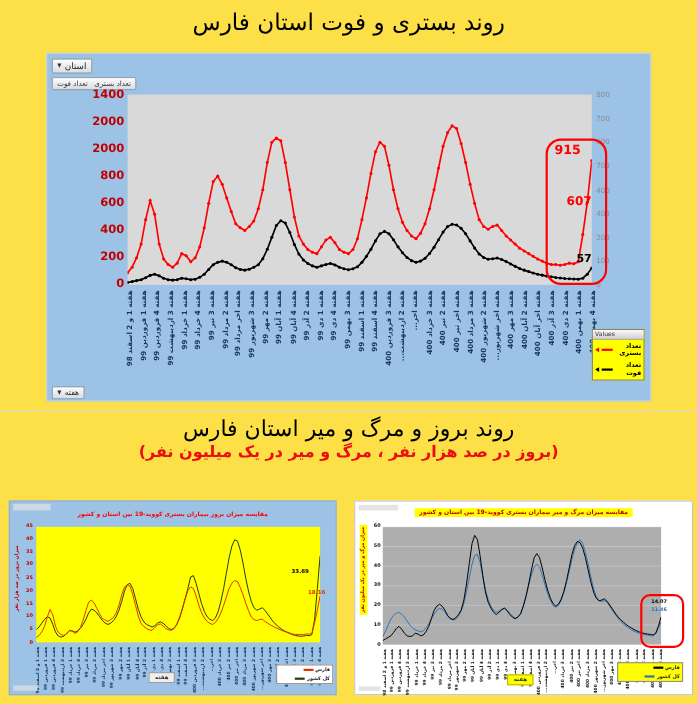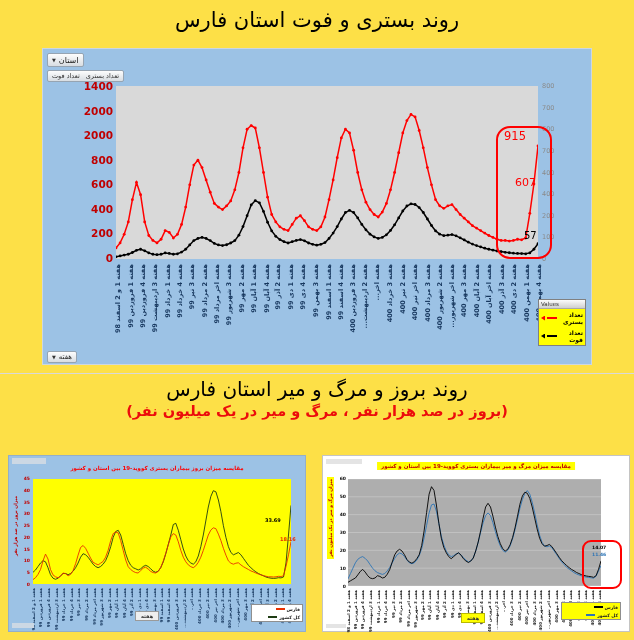--- a/index.html
+++ b/index.html
@@ -29,21 +29,21 @@
   .yr-top { left:499px; top:33px; width:22px; height:181px; font-size:6.5px; color:#8a8a8a; text-align:left; }
   .xrow { display:flex; justify-content:space-between; }
   .xrow .xc { width:1px; position:relative; }
   .xrow .xc span { position:absolute; right:3px; top:2px; transform:rotate(-90deg);
                    transform-origin:top right; white-space:nowrap; display:block; }
   .xrow-top { left:73px; top:213px; width:422px; height:97px; }
   .xrow-top .xc span { font-size:6.5px; font-weight:bold; color:#17375e; }
 
   .anno-box { left:453px; top:77px; width:56px; height:133px; border:2.5px solid #ff0000;
               border-radius:14px; z-index:5; }
-  .anno { font-weight:normal; z-index:6; }
+  .anno { font-weight:bold; z-index:6; }
   .a915 { left:461px; top:80px; font-size:11.5px; }
   .a607 { left:472px; top:127px; font-size:11px; }
   .a71  { left:481px; top:181px; font-size:10px; }
 
   .lv { left:495px; top:250px; width:48px; background:#ffff00; border:1px solid #808080; z-index:7; }
   .lv-head { background:linear-gradient(#fbfbfb,#cfcfcf); border-bottom:1px solid #a9a9a9;
              font-size:5.5px; color:#333; padding:1px 2px; }
   .lv-row { display:flex; direction:rtl; align-items:center; gap:2px; padding:2px 2px; font-size:6px; font-weight:bold; }
   .lv-line { width:10px; height:2px; flex:none; }
   .lv-tri { width:4px; height:5px; flex:none; clip-path:polygon(100% 0,100% 100%,0 50%); }

